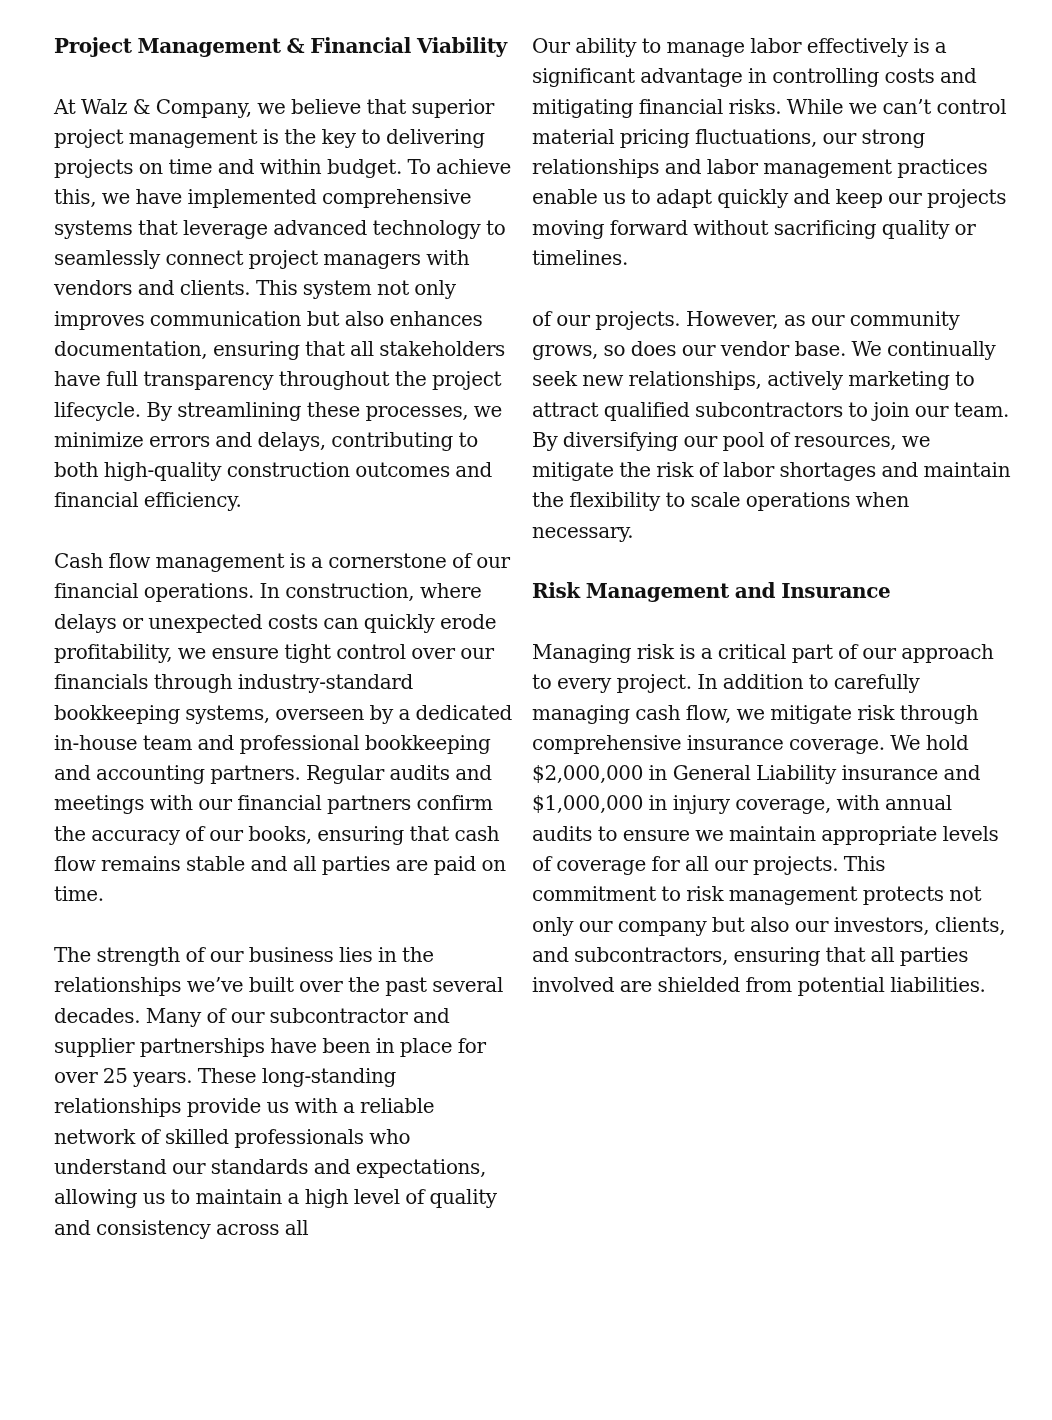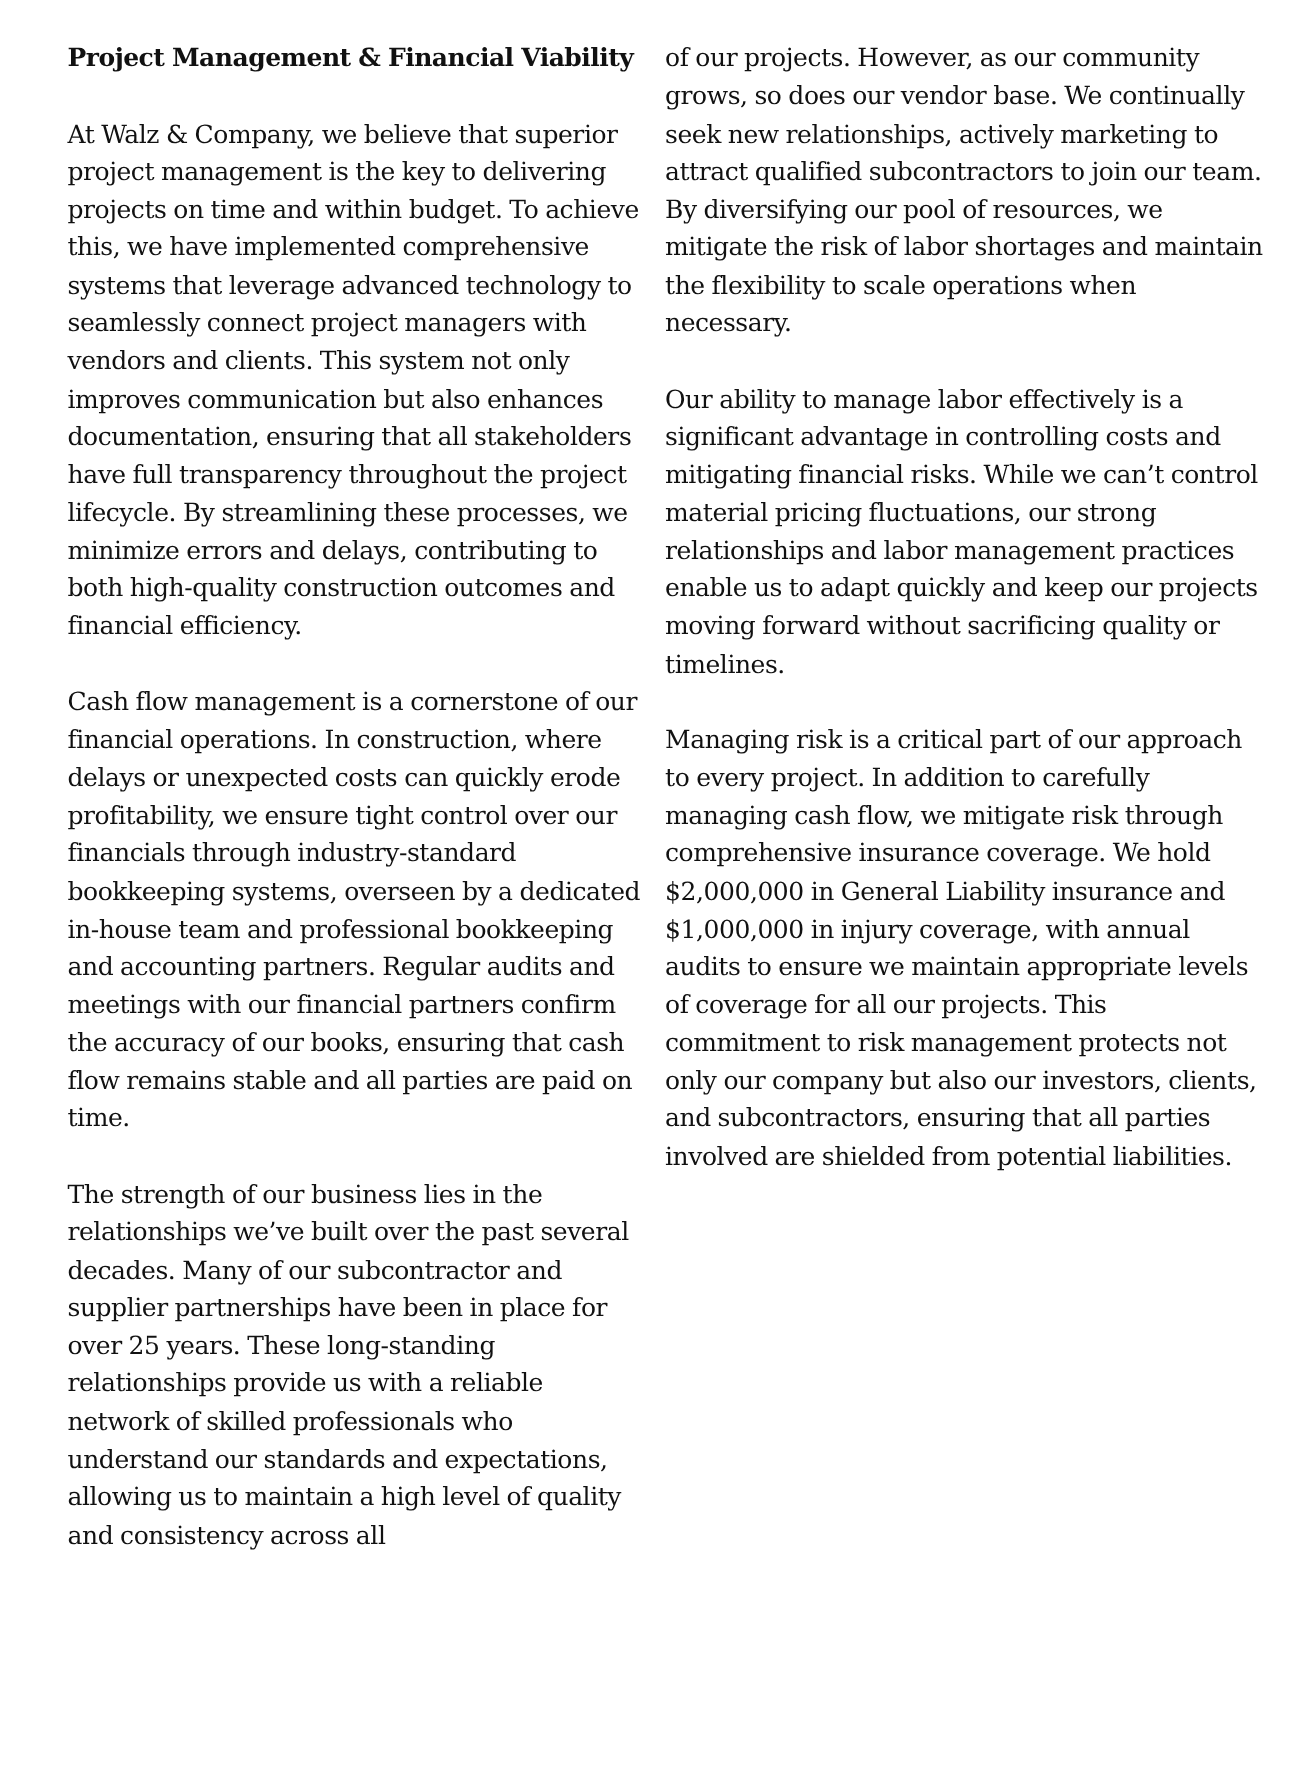--- a/index.html
+++ b/index.html
@@ -46,17 +46,18 @@
 <body>
 
 <div class="page">
   <div class="col left">
     <h2>Project Management &amp; Financial Viability</h2>
     <p>At Walz &amp; Company, we believe that superior project management is the key to delivering projects on time and within budget. To achieve this, we have implemented comprehensive systems that leverage advanced technology to seamlessly connect project managers with vendors and clients. This system not only improves communication but also enhances documentation, ensuring that all stakeholders have full transparency throughout the project lifecycle. By streamlining these processes, we minimize errors and delays, contributing to both high-quality construction outcomes and financial efficiency.</p>
     <p>Cash flow management is a cornerstone of our financial operations. In construction, where delays or unexpected costs can quickly erode profitability, we ensure tight control over our financials through industry-standard bookkeeping systems, overseen by a dedicated in-house team and professional bookkeeping and accounting partners. Regular audits and meetings with our financial partners confirm the accuracy of our books, ensuring that cash flow remains stable and all parties are paid on time.</p>
     <p>The strength of our business lies in the relationships we’ve built over the past several decades. Many of our subcontractor and supplier partnerships have been in place for over 25 years. These long-standing relationships provide us with a reliable network of skilled professionals who understand our standards and expectations, allowing us to maintain a high level of quality and consistency across all</p>
   </div>
   <div class="col right">
+    <p>Our ability to manage labor effectively is a significant advantage in controlling costs and mitigating financial risks. While we can’t control material pricing fluctuations, our strong relationships and labor management practices enable us to adapt quickly and keep our projects moving forward without sacrificing quality or timelines.</p>
     <p>of our projects. However, as our community grows, so does our vendor base. We continually seek new relationships, actively marketing to attract qualified subcontractors to join our team. By diversifying our pool of resources, we mitigate the risk of labor shortages and maintain the flexibility to scale operations when necessary.</p>
-    <p>Our ability to manage labor effectively is a significant advantage in controlling costs and mitigating financial risks. While we can’t control material pricing fluctuations, our strong relationships and labor management practices enable us to adapt quickly and keep our projects moving forward without sacrificing quality or timelines.</p>
+    <h2>Risk Management and Insurance</h2>
     <p>Managing risk is a critical part of our approach to every project. In addition to carefully managing cash flow, we mitigate risk through comprehensive insurance coverage. We hold $2,000,000 in General Liability insurance and $1,000,000 in injury coverage, with annual audits to ensure we maintain appropriate levels of coverage for all our projects. This commitment to risk management protects not only our company but also our investors, clients, and subcontractors, ensuring that all parties involved are shielded from potential liabilities.</p>
   </div>
 </div>
 
 </body></html>

